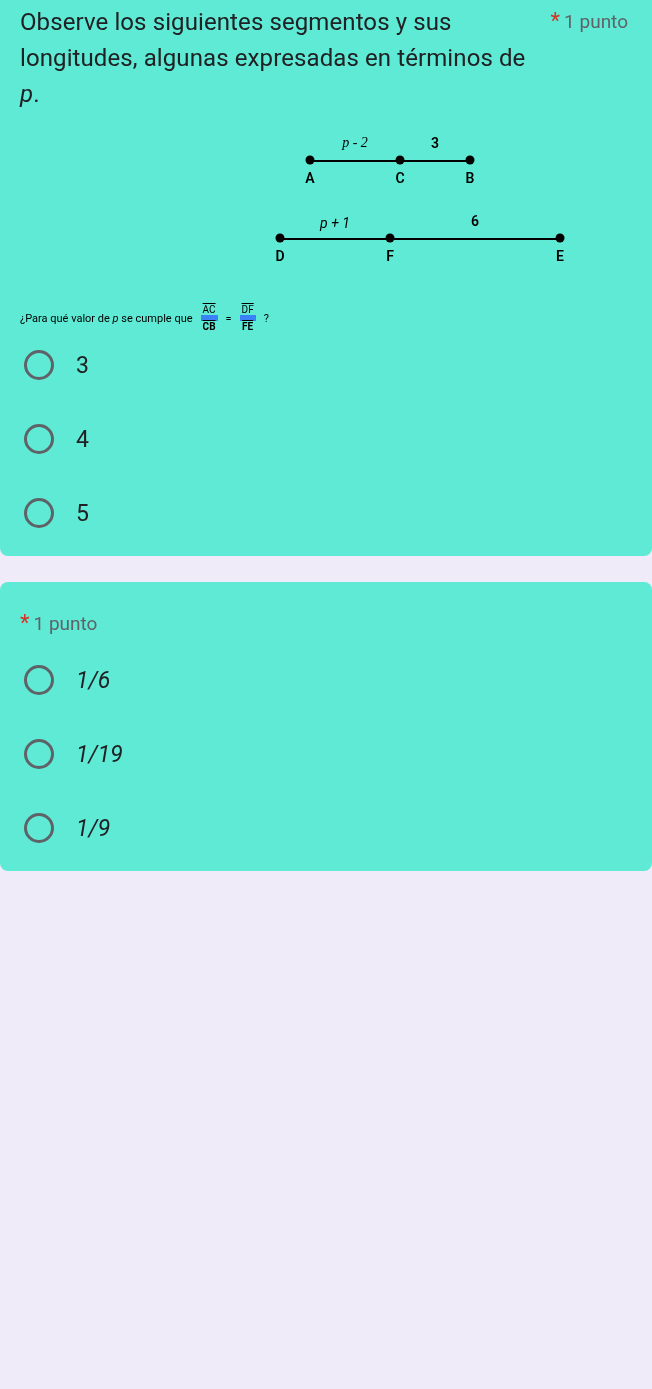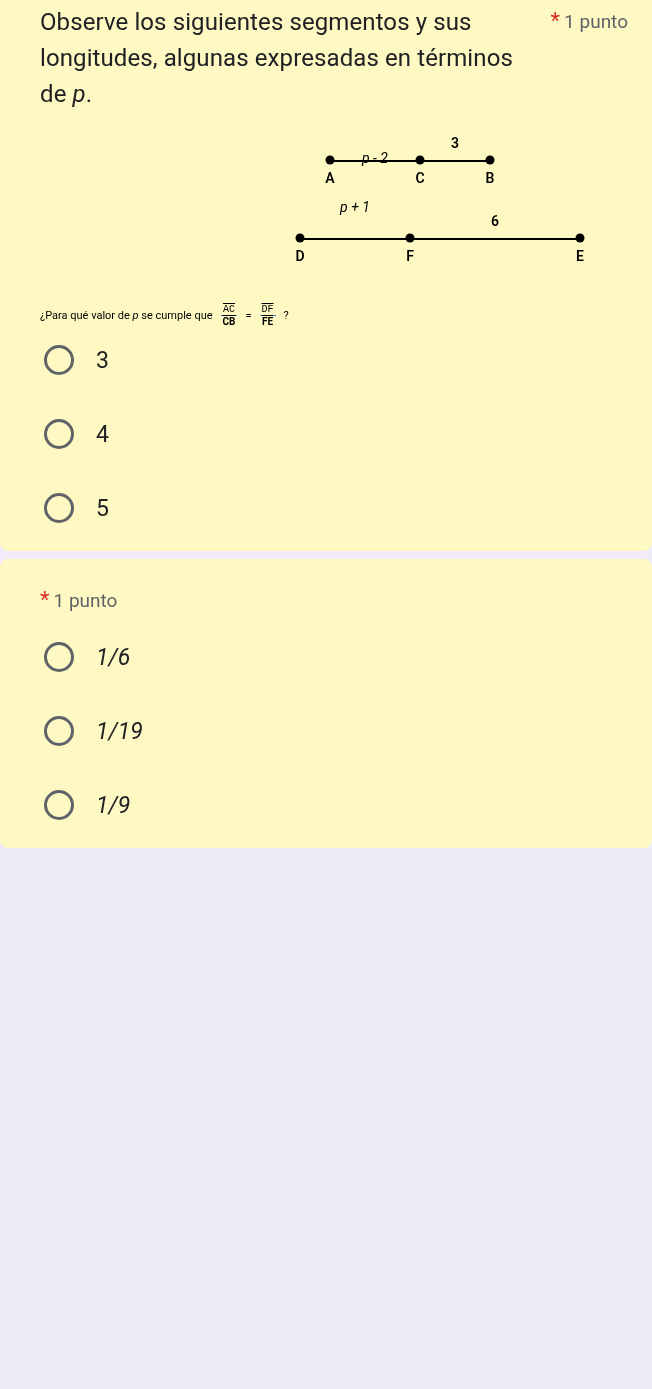--- a/index.html
+++ b/index.html
@@ -2,24 +2,24 @@
 <html><head>
 <meta charset="utf-8">
 <style>
   * { box-sizing: border-box; margin: 0; padding: 0; }
   body {
     font-family: Roboto, Arial, sans-serif;
     background: #f0ebf8;
     width: 652px;
   }
   .card {
-    background: #fef9c3;
+    background: #5eead4;
     border-radius: 8px;
-    padding: 24px 24px 28px 40px;
-    margin-bottom: 8px;
+    padding: 24px 24px 28px 20px;
+    margin-bottom: 26px;
   }
   .card.first { border-radius: 0 0 8px 8px; padding-top: 4px; }
   .question-header {
     display: flex;
     align-items: flex-start;
     gap: 12px;
     margin-bottom: 18px;
   }
   .question-text {
     font-size: 24px;
@@ -108,21 +108,21 @@
     color: #000;
     margin-bottom: 8px;
   }
   .frac {
     display: inline-flex;
     flex-direction: column;
     align-items: center;
     font-size: 10px;
     line-height: 1.1;
   }
-  .frac .num { border-bottom: 1px solid #3b82f6; padding: 0 2px; font-family: Liberation Mono, monospace; }
+  .frac .num { border-bottom: 6px solid #3b82f6; padding: 0 2px; }
   .frac .den { padding: 0 2px; font-weight: bold; }
   .overline { text-decoration: overline; }
 </style>
 </head>
 <body>
 
 <div class="card first">
   <div class="question-header">
     <div class="question-text">
       <span>Observe los siguientes segmentos y sus longitudes, algunas expresadas en términos de </span><em>p</em><span>.</span>
@@ -132,31 +132,31 @@
     </div>
   </div>
 
   <div class="diagram-img">
     <div class="seg-diagram">
 
       <div class="seg-line" style="top:30px; left:60px; width:160px;"></div>
       <div class="seg-dot" style="top:30px; left:60px;"></div>
       <div class="seg-dot" style="top:30px; left:150px;"></div>
       <div class="seg-dot" style="top:30px; left:220px;"></div>
-      <div class="seg-top" style="top:20px; left:105px;">p - 2</div>
+      <div class="seg-top" style="top:5px; left:105px;font-family:Liberation Serif, serif;">p - 2</div>
       <div class="seg-top" style="top:5px; left:185px; font-style:normal; font-weight:600;">3</div>
       <div class="seg-lbl" style="top:40px; left:60px;">A</div>
       <div class="seg-lbl" style="top:40px; left:150px;">C</div>
       <div class="seg-lbl" style="top:40px; left:220px;">B</div>
 
       <div class="seg-line" style="top:108px; left:30px; width:280px;"></div>
       <div class="seg-dot" style="top:108px; left:30px;"></div>
       <div class="seg-dot" style="top:108px; left:140px;"></div>
       <div class="seg-dot" style="top:108px; left:310px;"></div>
-      <div class="seg-top" style="top:69px; left:85px;">p + 1</div>
+      <div class="seg-top" style="top:85px; left:85px;">p + 1</div>
       <div class="seg-top" style="top:83px; left:225px; font-style:normal; font-weight:600;">6</div>
       <div class="seg-lbl" style="top:118px; left:30px;">D</div>
       <div class="seg-lbl" style="top:118px; left:140px;">F</div>
       <div class="seg-lbl" style="top:118px; left:310px;">E</div>
     </div>
   </div>
 
   <div class="diagram-img2">
     <div class="eqn-row">
       <span><span>¿Para qué valor de </span><em>p</em><span> se cumple que </span></span>

